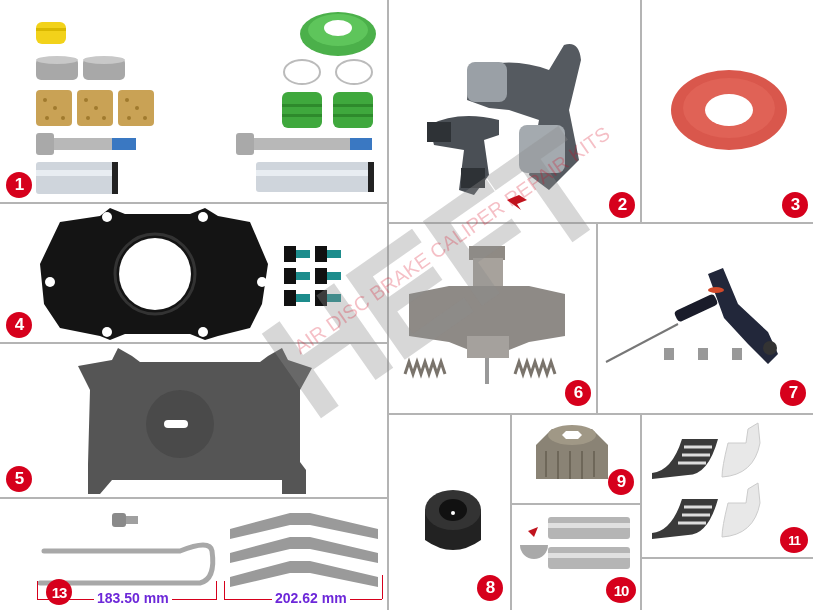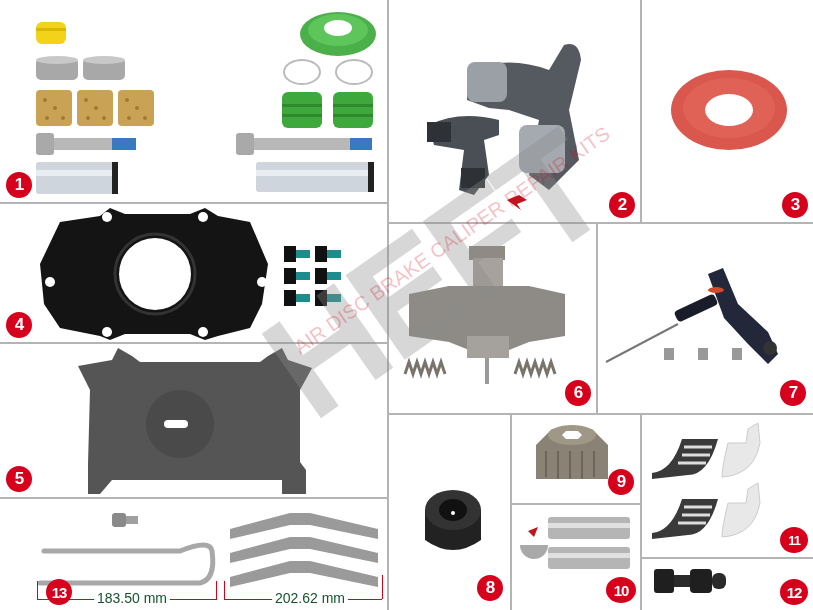--- a/index.html
+++ b/index.html
@@ -9,21 +9,21 @@
   .cell { position: absolute; background: #fff; overflow: hidden; }
   .hl { position: absolute; height: 2px; background: #b4b4b4; }
   .vl { position: absolute; width: 2px; background: #b4b4b4; }
   .badge {
     position: absolute; width: 26px; height: 26px; border-radius: 50%;
     background: #d6001c; color: #fff; font-weight: bold; font-size: 17px;
     display: flex; align-items: center; justify-content: center;
     font-family: "Liberation Sans", sans-serif; letter-spacing: -1px;
   }
   .dim {
-    position: absolute; color: #14532d; font-weight: normal; font-size: 14px;
+    position: absolute; color: #6d28d9; font-weight: bold; font-size: 14px;
     font-family: "Liberation Sans", sans-serif;
   }
   .dimline { position: absolute; background: #d6001c; }
   .wm-brand {
     position: absolute; left: 250px; top: 190px; font-size: 150px; font-weight: bold;
     color: rgba(140,140,140,0.35); transform: rotate(-35deg); letter-spacing: -6px;
     font-family: "Liberation Sans", sans-serif;
   }
   .wm-text {
     position: absolute; left: 290px; top: 340px; font-size: 20px;
@@ -261,29 +261,20 @@
             <line x1="42" y1="92" x2="70" y2="92"></line>
             <line x1="40" y1="100" x2="68" y2="100"></line>
             <line x1="36" y1="108" x2="64" y2="108"></line>
           </g>
         <path d="M80 122 Q112 120 118 88 L116 68 L106 74 L104 88 L86 88 Q80 112 80 122 Z" fill="#e8e8e8" stroke="#ccc"></path>
       </g>
     </svg>
     <div class="badge" style="left:138px;top:112px;font-size:13px;width:28px;">11</div>
   </div>
 
-  <div class="cell" style="left:642px;top:559px;width:171px;height:51px;">
-    <svg width="171" height="51">
-      <rect x="12" y="10" width="20" height="24" rx="3" fill="#1f1f1f"></rect>
-      <rect x="32" y="16" width="16" height="12" fill="#2a2a2a"></rect>
-      <rect x="48" y="10" width="22" height="24" rx="4" fill="#1f1f1f"></rect>
-      <rect x="70" y="14" width="14" height="16" rx="6" fill="#2a2a2a"></rect>
-    </svg>
-    <div class="badge" style="left:138px;top:20px;font-size:15px;width:28px;">12</div>
-  </div>
 
   <div class="vl" style="left:387px;top:0;height:610px;"></div>
   <div class="vl" style="left:640px;top:0;height:222px;"></div>
   <div class="vl" style="left:596px;top:222px;height:191px;"></div>
   <div class="vl" style="left:510px;top:413px;height:197px;"></div>
   <div class="vl" style="left:640px;top:413px;height:197px;"></div>
   <div class="hl" style="left:0;top:202px;width:387px;"></div>
   <div class="hl" style="left:0;top:342px;width:387px;"></div>
   <div class="hl" style="left:0;top:497px;width:387px;"></div>
   <div class="hl" style="left:387px;top:222px;width:426px;"></div>

